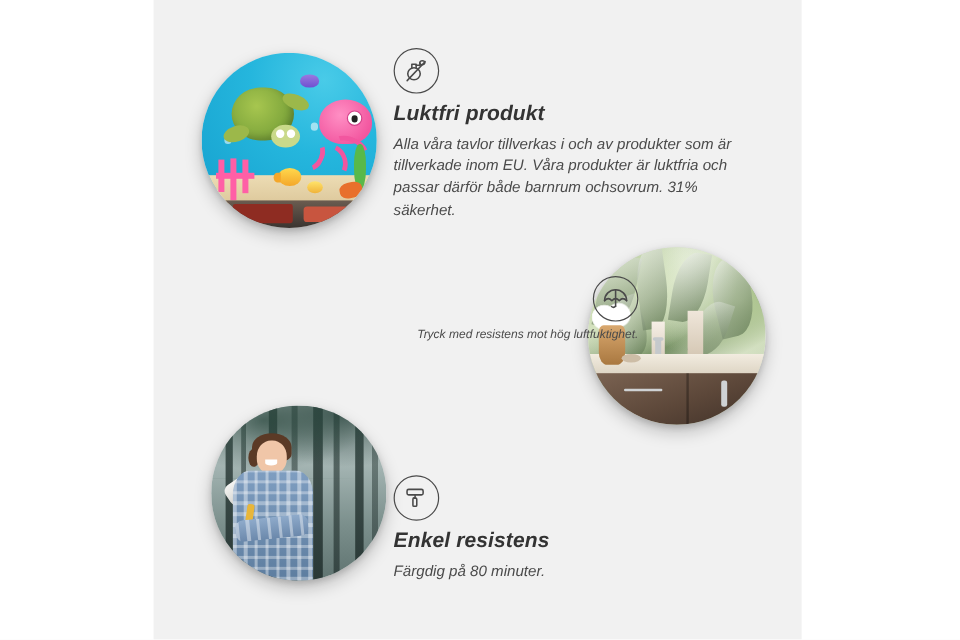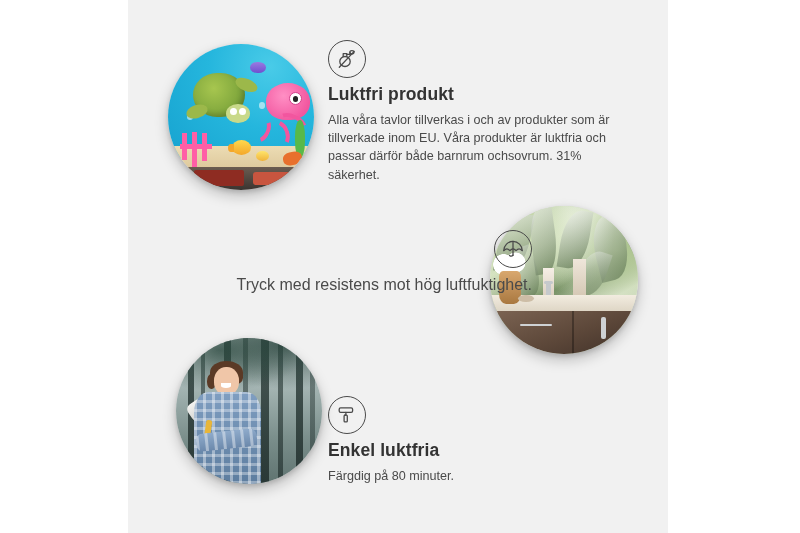--- a/index.html
+++ b/index.html
@@ -223,21 +223,21 @@
     border-radius:7px; transform:rotate(-6deg);
   }
   .roller-handle{ position:absolute; left:20%; top:56%; width:4%; height:14%; background:#e8b63a; border-radius:2px; transform:rotate(8deg); }
   .roller-pad {
     position:absolute; left:8%; top:42%; width:17%; height:13%;
     background:linear-gradient(#f4f4f2, #cfcfcb); border-radius:6px; transform:rotate(-34deg);
   }
   .roller-bar{ position:absolute; left:20%; top:51%; width:10%; height:3%; background:#9aa0a4; transform:rotate(-30deg); }
 
   
-  .feature { position:absolute; }
+  .feature { position:absolute;font-style:italic; }
   .feature .icon-wrap { display:block; }
 
   .circle-icon {
     width: 38px; height: 38px;
     border: 1.6px solid #4a4a4a;
     border-radius: 50%;
     display: inline-flex; align-items: center; justify-content: center;
   }
   .circle-icon svg { display:block; }
 
@@ -251,21 +251,21 @@
   }
   .feat-desc {
     font-size: 12.6px;
     color: #4a4a4a;
     line-height: 1.45;
     margin-top: 5px;
   }
 
   #feature-odourless { left: 200px; top: 40px; width: 300px; text-align: left; }
   #feature-waterproof { left: 70px; top: 230px; width: 334px; text-align: right; }
-  #feature-waterproof .feat-desc { font-size: 16px; }
+  #feature-waterproof .feat-desc { font-size: 10px; }
   #feature-assembly  { left: 200px; top: 396px; width: 300px; text-align: left; }
 </style>
 </head>
 <body>
 
 <div id="stage">
   <div id="canvas">
 
     <div class="photo-circle" id="circle-ocean">
       <div class="photo-inner">
@@ -375,18 +375,18 @@
     <div class="feature" id="feature-assembly">
       <span class="icon-wrap">
         <span class="circle-icon">
           <svg width="24" height="24" viewBox="0 0 24 24" fill="none" stroke="#4a4a4a" stroke-width="1.3" stroke-linecap="round" stroke-linejoin="round">
             <rect x="4.2" y="4.8" width="13.4" height="4.6" rx="1.4"></rect>
             <path d="M10.9 9.4 L10.9 12.1 L9.6 12.1"></path>
             <rect x="9.1" y="12.1" width="3.2" height="6.8" rx="0.9"></rect>
           </svg>
         </span>
       </span>
-      <div class="feat-title">Enkel luktfria</div>
+      <div class="feat-title">Enkel resistens</div>
       <div class="feat-desc">Färgdig på 80 minuter.</div>
     </div>
 
   </div>
 </div>
 
 </body></html>

